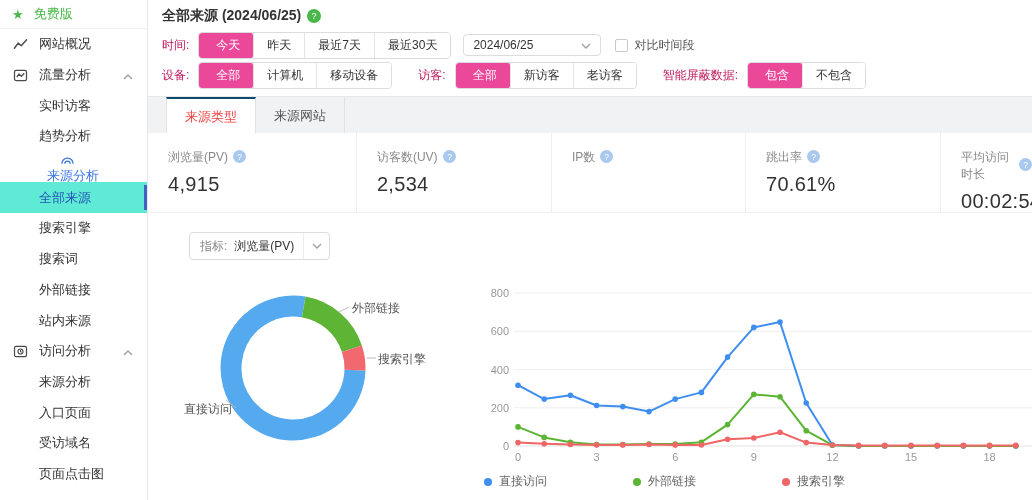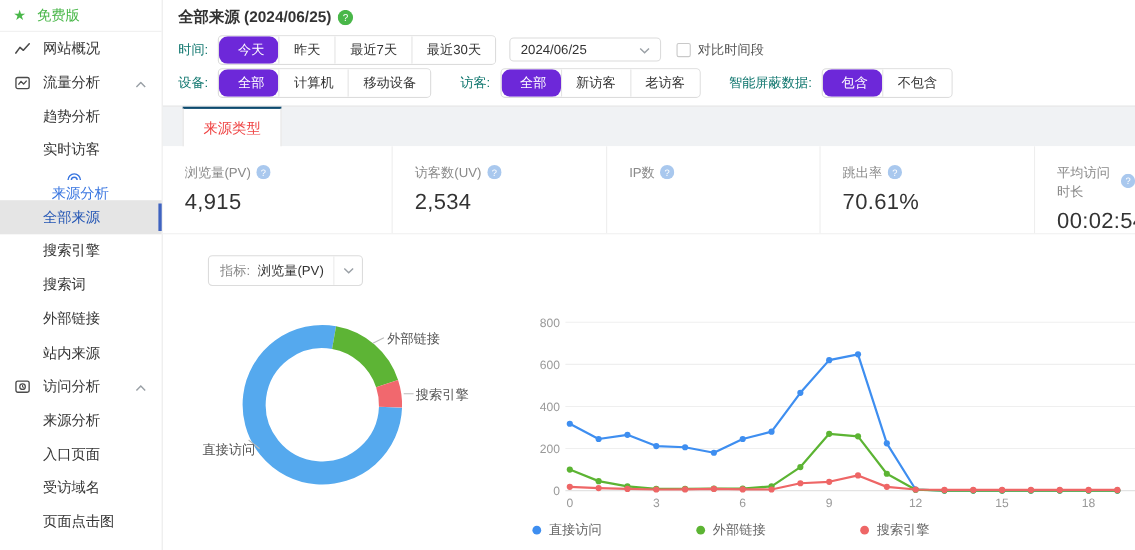--- a/index.html
+++ b/index.html
@@ -12,42 +12,42 @@
   .free { height:29px; display:flex; align-items:center; padding-left:12px;
     border-bottom:1px solid #f0f0f0; color:#49b749; font-size:13px; }
   .free .star { color:#49b749; margin-right:10px; font-size:13px; }
   .side-item { height:30.7px; display:flex; align-items:center;
     padding:0 14px 0 13px; cursor:pointer; font-size:13px; color:#333; position:relative; }
   .side-item .micon { width:15px; height:15px; margin-right:11px; color:#4a4a4a; display:inline-flex; }
   .side-item.sub { padding-left:39px; }
   .side-item .grow { flex:1; }
   .side-item.groupblue { color:#3875e0;flex-direction:column; }
   .side-item.groupblue .micon { color:#3875e0; }
-  .side-item.selected { background:#e5e5e5; color:#2456b4; }
+  .side-item.selected { background:#5eead4; color:#2456b4; }
   .side-item.selected::after { content:""; position:absolute; right:0; top:3px; bottom:3px;
     width:3px; background:#3f63c0; }
 
   
   .main { position:absolute; left:148px; top:0; width:884px; height:500px; background:#fff; }
   .page-header { position:absolute; left:0; top:0; height:31px; width:100%;
     display:flex; align-items:center; padding-left:14px; }
   .page-header .title { font-size:14px; font-weight:bold; color:#333; }
   .qgreen { display:inline-flex; margin-left:6px; }
 
   .frow { position:absolute; left:0; width:100%; height:30px; display:flex;
     align-items:center; padding-left:14px; }
   #frow1 { top:30px; } #frow2 { top:60px; }
-  .flabel { color:#0f766e; margin-right:9px; }
+  .flabel { color:#be185d; margin-right:9px; }
   .fgroup { display:flex; align-items:center; margin-right:26px; }
   .seg { display:inline-flex; border:1px solid #dcdcdc; border-radius:4px; background:#fff; overflow:hidden; }
   .seg button { border:none; background:#fff; color:#333; font-size:12px;
     height:25px; padding:0 13px; cursor:pointer; border-left:1px solid #e4e4e4;
     font-family:inherit; }
   .seg button:first-child { border-left:none; }
-  .seg button.active { background:#6d28d9; color:#fff; border-left-color:#3d8df0; border-radius:8px;padding-left:17px; }
+  .seg button.active { background:#ec4899; color:#fff; border-left-color:#3d8df0; border-radius:2px;padding-left:17px; }
   .date-select { margin-left:12px; width:138px; height:22px; border:1px solid #dcdcdc;
     border-radius:4px; display:inline-flex; align-items:center; justify-content:space-between;
     padding:0 9px; color:#333; cursor:pointer; background:#fff; }
   .chk { display:inline-flex; align-items:center; margin-left:14px; color:#555; cursor:pointer; }
   .chk .box { width:13px; height:13px; border:1px solid #c9c9c9; border-radius:2px;
     background:#fff; margin-right:6px; }
 
   .tabstrip { position:absolute; left:0; top:96px; width:100%; height:37px;
     background:#f0f2f4; border-top:1px solid #e7e7e7; display:flex; padding-left:18px; }
   .tab { height:37px; min-width:89px; padding:0 18px; display:flex; align-items:center;
@@ -103,24 +103,24 @@
             <polyline points="4,9.6 6.5,6.4 9,9 12,5.6" fill="none" stroke="currentColor" stroke-width="1.3" stroke-linejoin="round"></polyline>
           </svg>
         </span>
         <span>流量分析</span>
         <span class="grow"></span>
         <span><svg width="10" height="6" viewBox="0 0 10 6">
             <polyline points="1,5 5,1 9,5" fill="none" stroke="#9aa0a6" stroke-width="1.3"></polyline>
           </svg></span>
       </div>
       <div class="side-item sub">
+        <span>实时访客</span>
+      </div>
+      <div class="side-item sub">
         <span>趋势分析</span>
-      </div>
-      <div class="side-item sub">
-        <span>实时访客</span>
       </div>
       <div class="side-item  groupblue">
         <span class="micon">
           <svg width="15" height="15" viewBox="0 0 16 16">
             <path d="M2 12.5 A6 6 0 0 1 14 12.5" fill="none" stroke="currentColor" stroke-width="1.4"></path>
             <path d="M5.2 12.5 A2.8 2.8 0 0 1 10.8 12.5" fill="none" stroke="currentColor" stroke-width="1.4"></path>
           </svg>
         </span>
         <span>来源分析</span>
         <span class="grow"></span>
@@ -225,20 +225,23 @@
         <div class="seg">
           <button class="active">包含</button>
           <button class="">不包含</button>
         </div>
       </div>
     </div>
 
   <div class="tabstrip" id="tabstrip">
       <div class="tab active">
         <span>来源类型</span>
+      </div>
+      <div class="tab">
+        <span>来源网站</span>
       </div>
     </div>
 
   <div class="metrics" id="metrics">
       <div class="metric" style="width: 209px;">
         <div class="mlabel">
           <span>浏览量(PV)</span>
           <span><svg width="13" height="13" viewBox="0 0 13 13">
               <circle cx="6.5" cy="6.5" r="6.5" fill="#a9c8ee"></circle>
               <text x="6.5" y="9.7" font-size="8.5" text-anchor="middle" fill="#fff" font-family="Liberation Sans,sans-serif">?</text>

